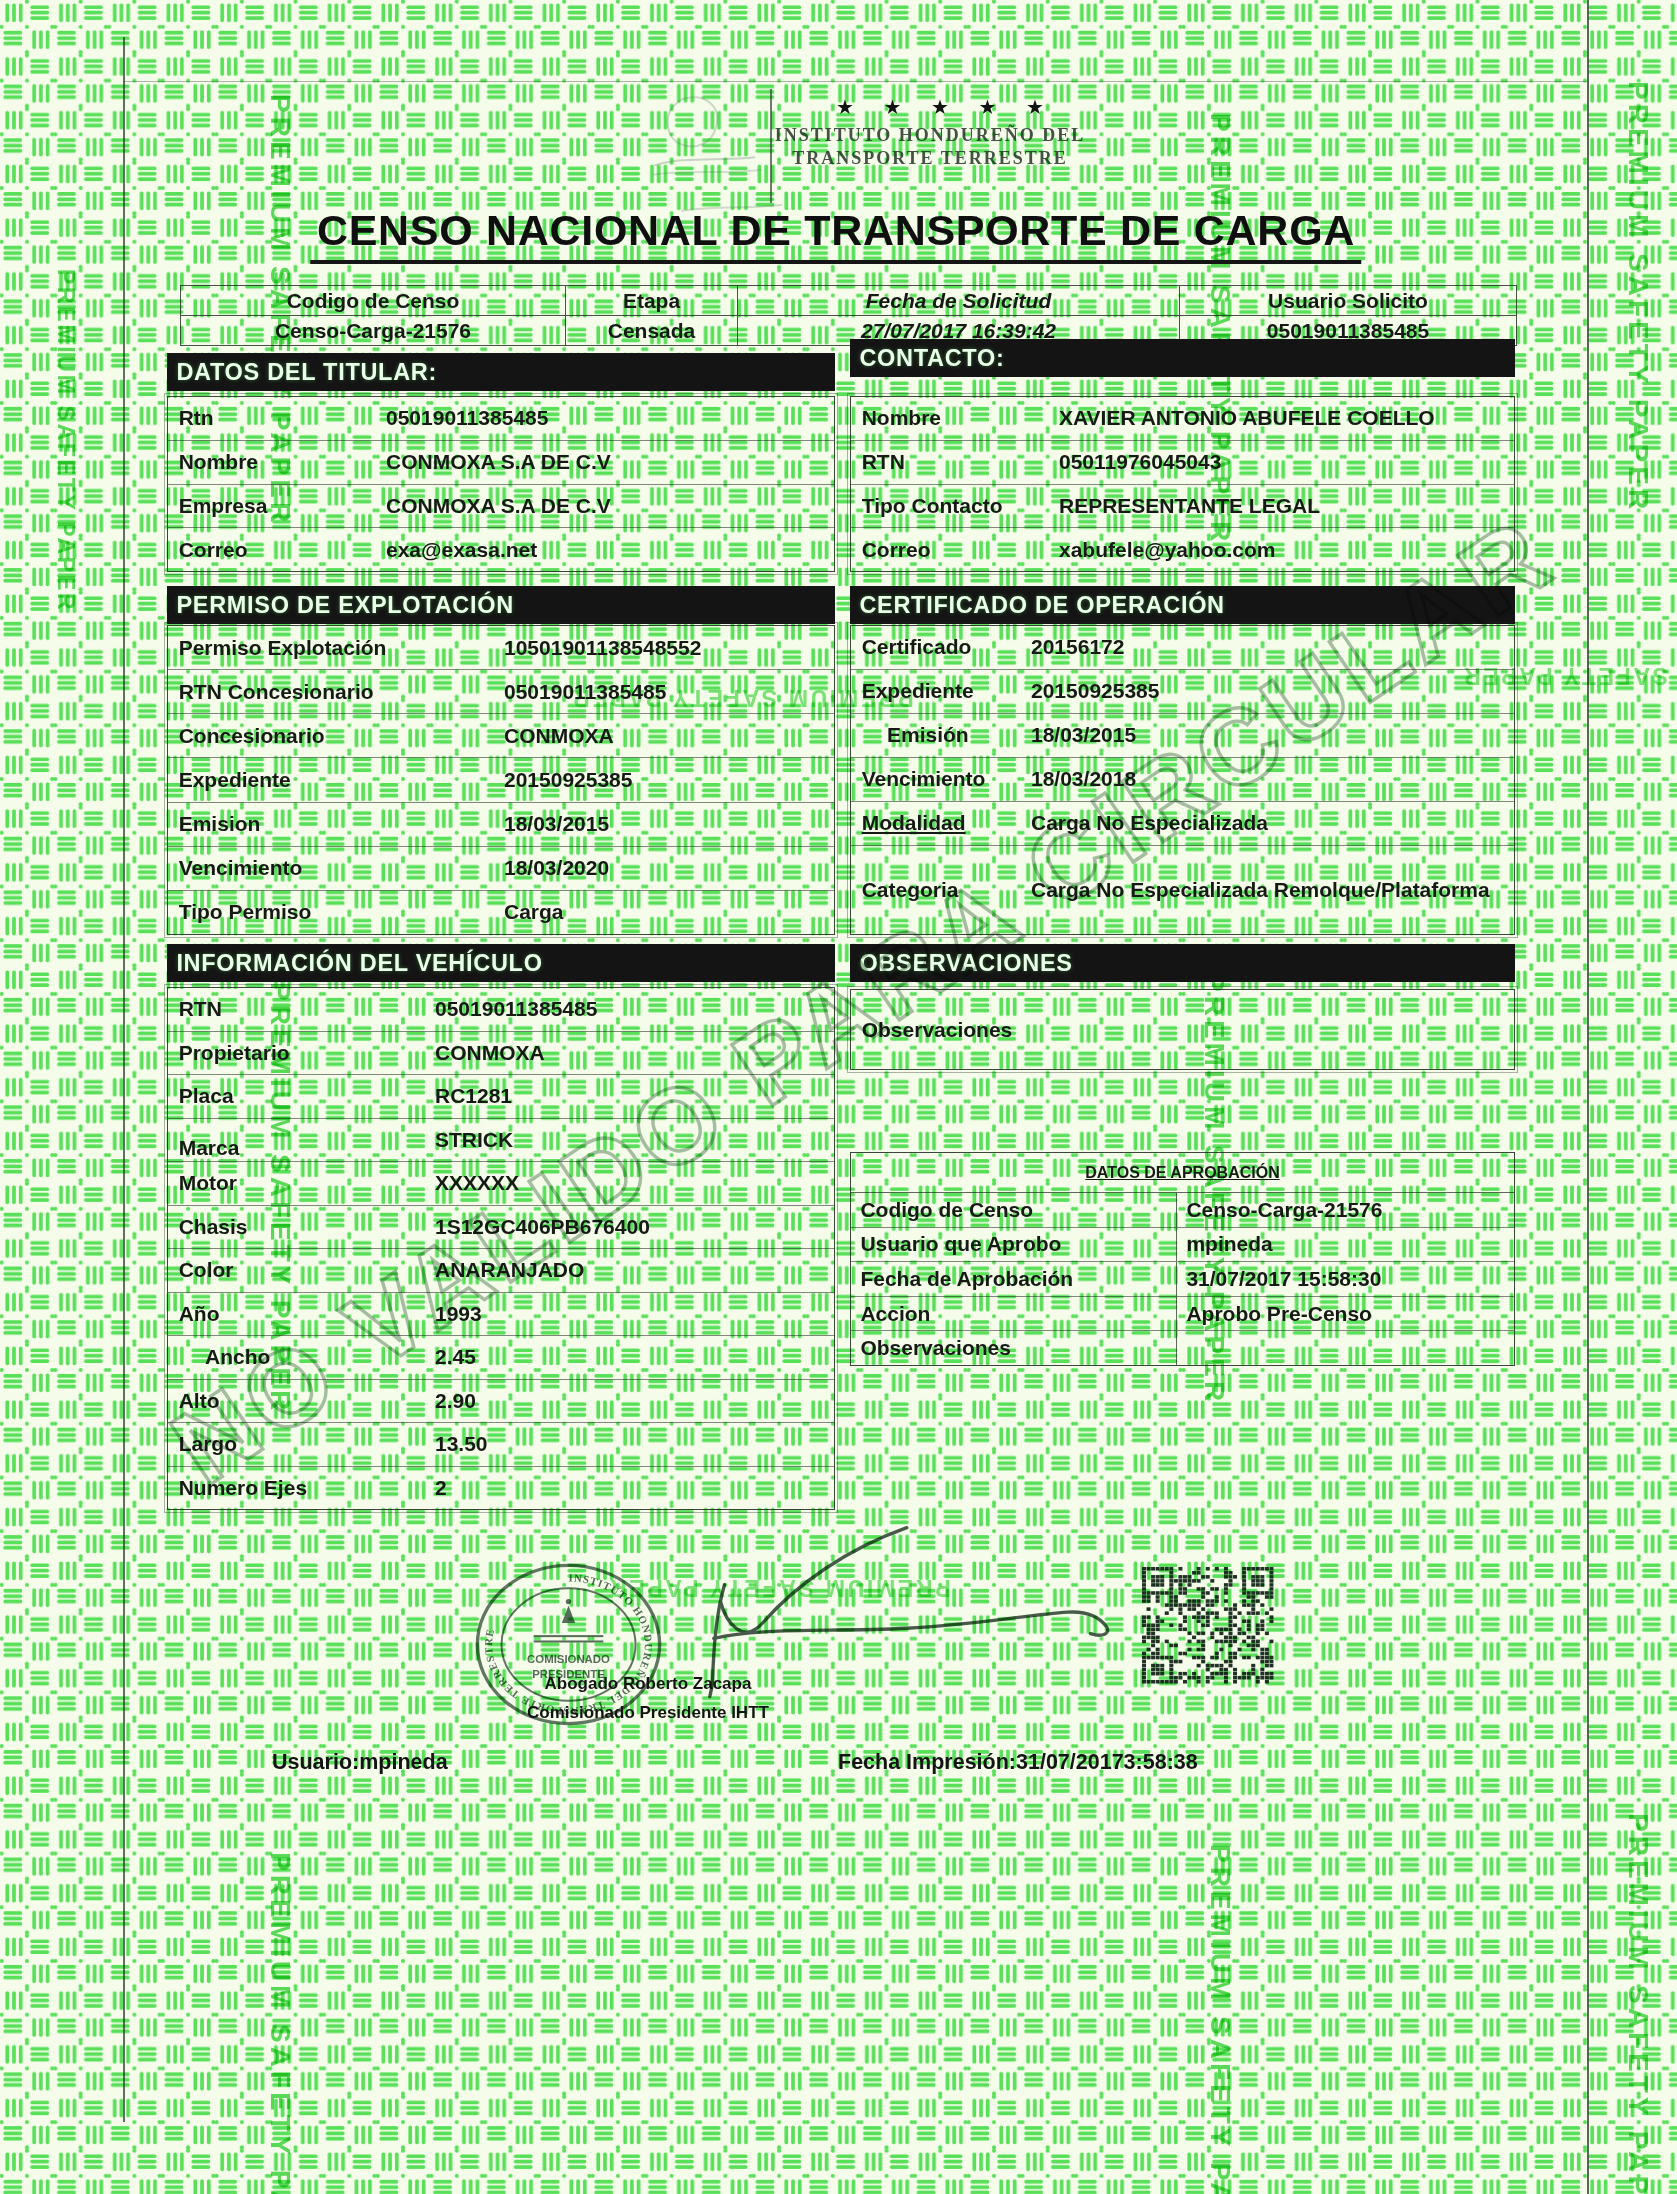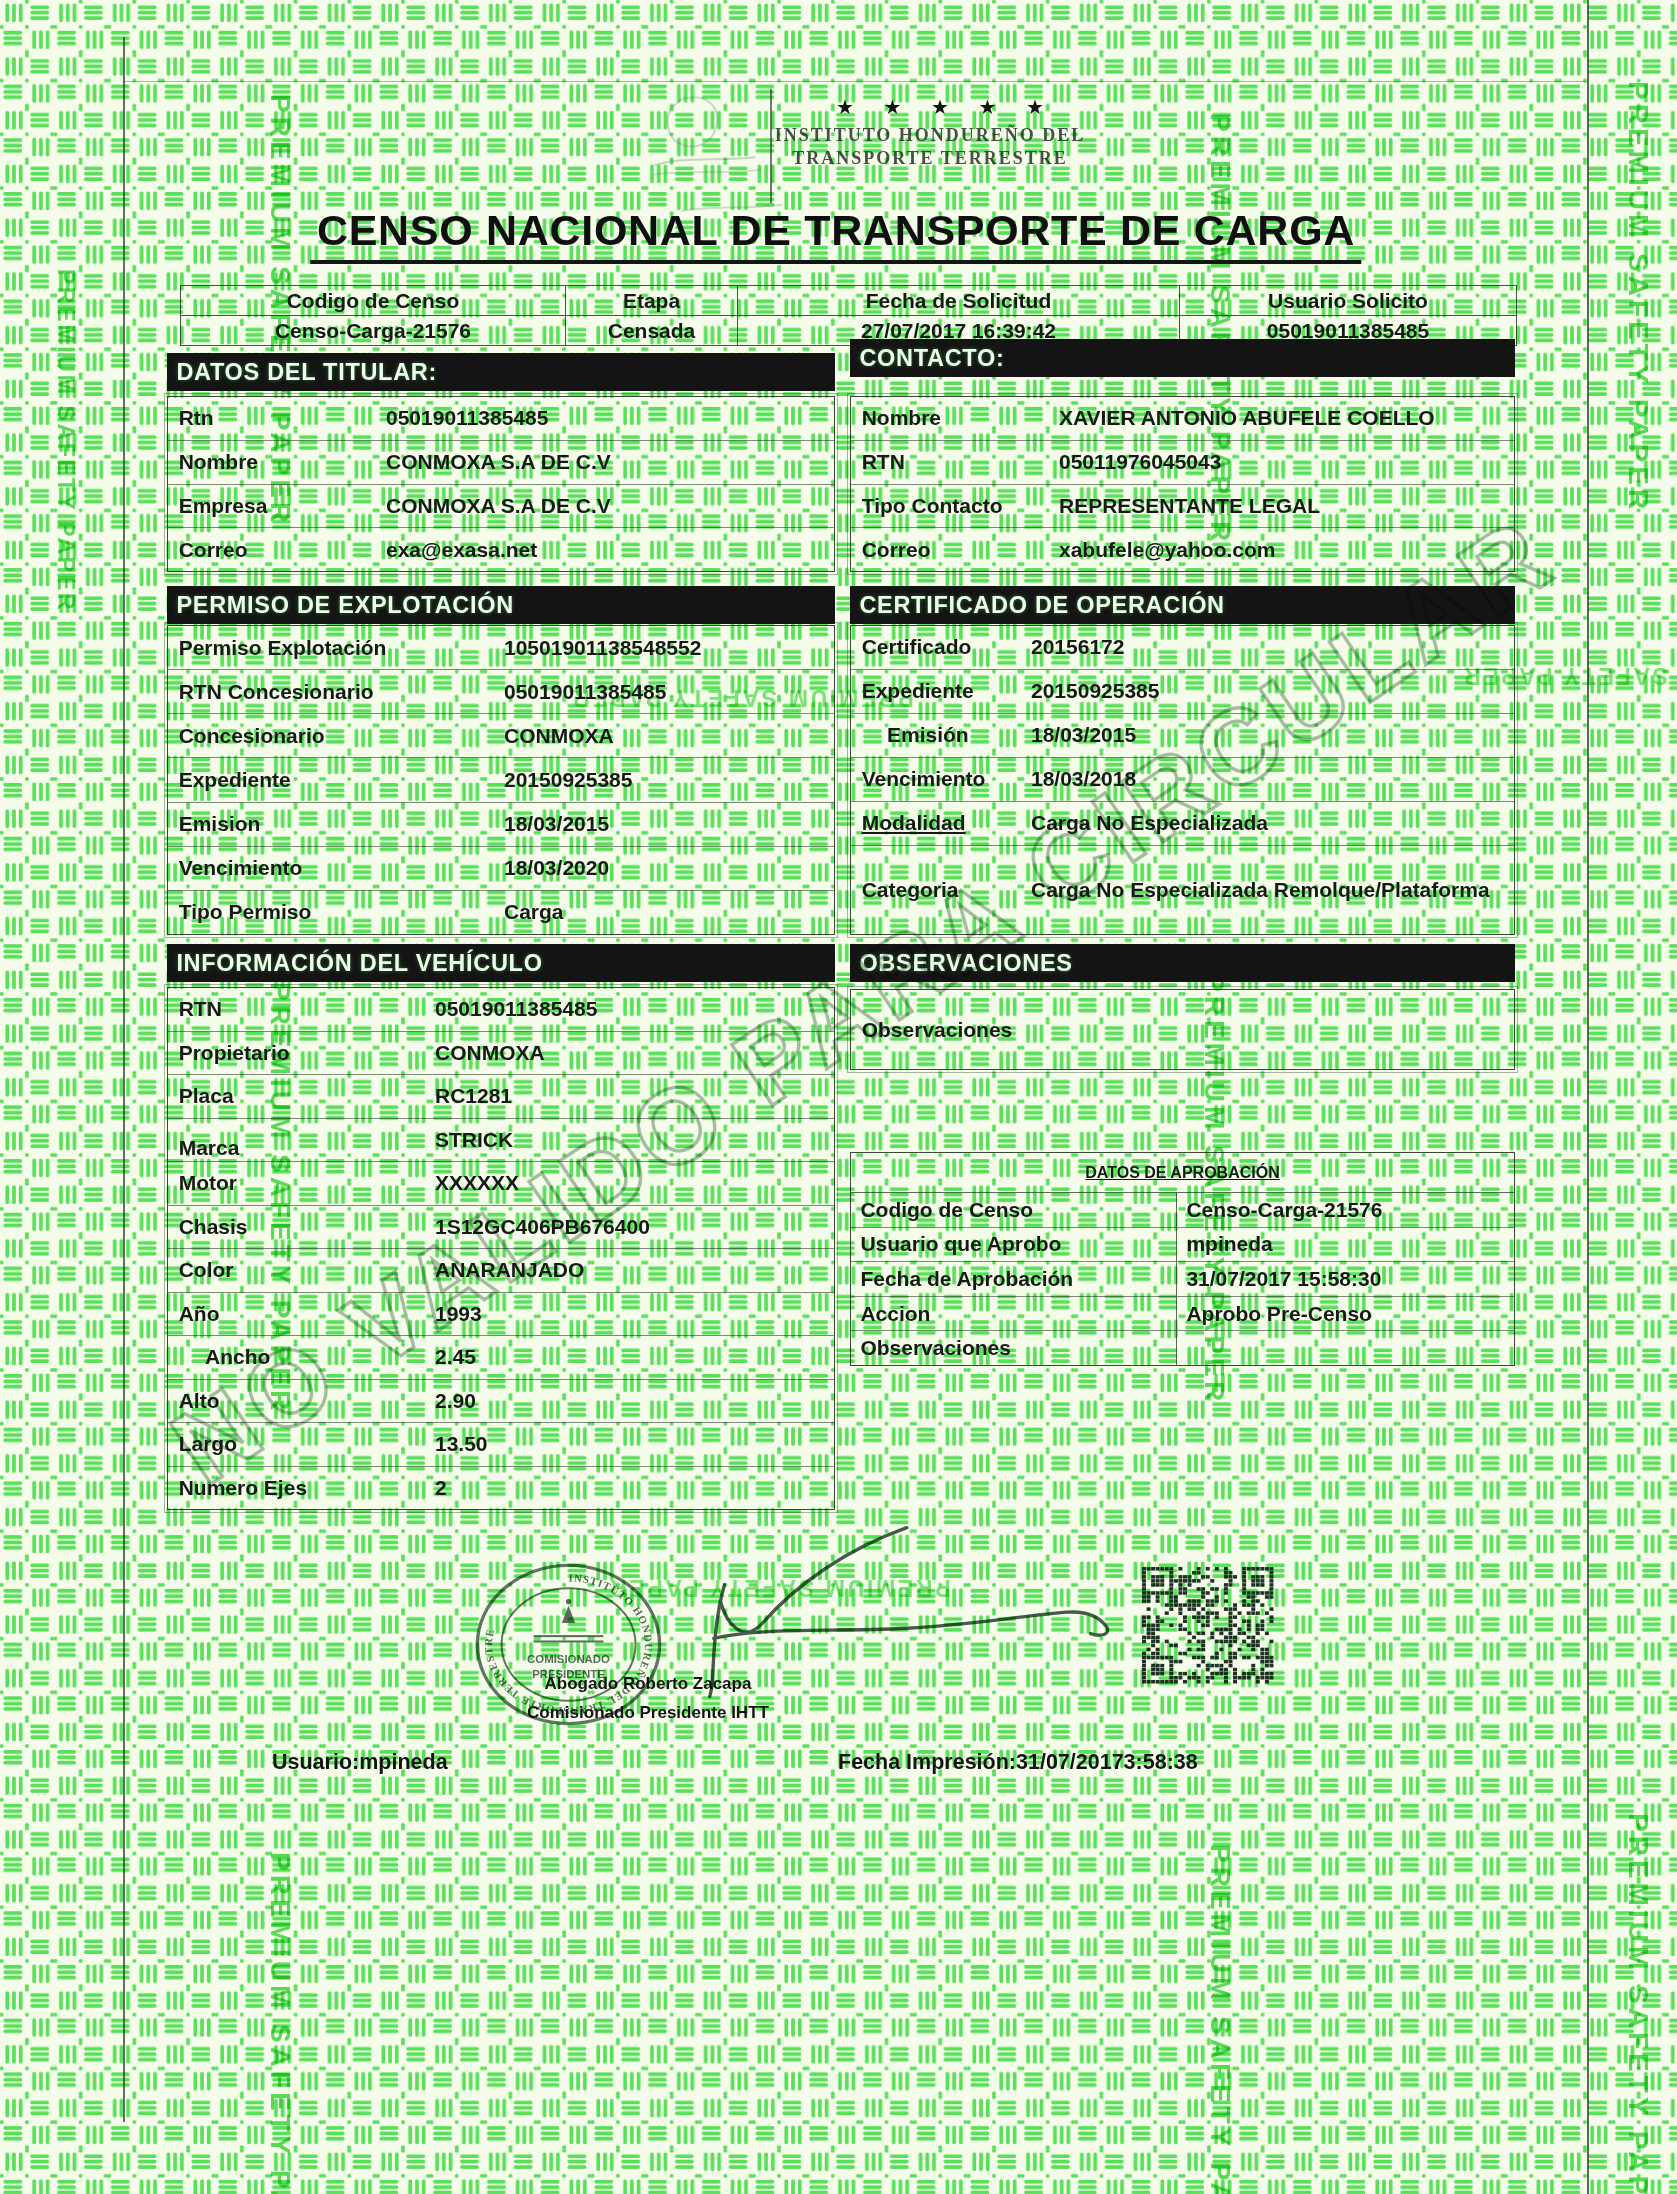--- a/index.html
+++ b/index.html
@@ -28,21 +28,21 @@
   .doc-title{position:absolute;left:836px;top:206px;transform:translateX(-50%);z-index:3;
              font-size:43px;font-weight:700;letter-spacing:0.7px;color:#0f0f0f;
              border-bottom:4px solid #151515;padding:0 6.7px 5.4px 6.7px;white-space:nowrap;}
   
   .summary{position:absolute;left:180px;top:285px;width:1335px;height:59px;z-index:3;
            border:1.3px solid rgba(30,40,30,.8);display:flex;flex-direction:column;}
   .summary .trow{flex:1;display:flex;}
   .summary .trow:first-child{border-bottom:1.3px solid rgba(30,40,30,.8);}
   .summary .cell{display:flex;align-items:center;justify-content:center;font-weight:700;font-size:21px;}
   .summary .cell:nth-child(-n+3){border-right:1.3px solid rgba(30,40,30,.8);}
-  .c0{width:384px;} .c1{width:171px;} .c2{width:441px;} .c3{flex:1;}
+  .c0{width:384px;} .c1{width:171px;} .c2{width:441px;font-style:italic;} .c3{flex:1;}
   
   .bar{position:absolute;height:38px;background:#141414;z-index:3;display:flex;align-items:center;
        color:#eaffea;font-weight:700;font-size:23.5px;letter-spacing:0.7px;padding-left:9.4px;box-sizing:border-box;
        text-shadow:0 0 4px rgba(110,255,110,.35);}
   
   .box{position:absolute;z-index:3;border:1.3px solid rgba(28,38,28,.85);outline:0.7px solid rgba(28,38,28,.35);
        outline-offset:2px;display:flex;flex-direction:column;box-sizing:border-box;}
   .row{flex:1;display:flex;align-items:center;border-bottom:1.3px solid rgba(32,42,32,.55);}
   .row:last-child{border-bottom:none;}
   .lbl{font-weight:700;font-size:21px;padding-left:10.7px;box-sizing:border-box;flex-shrink:0;}

